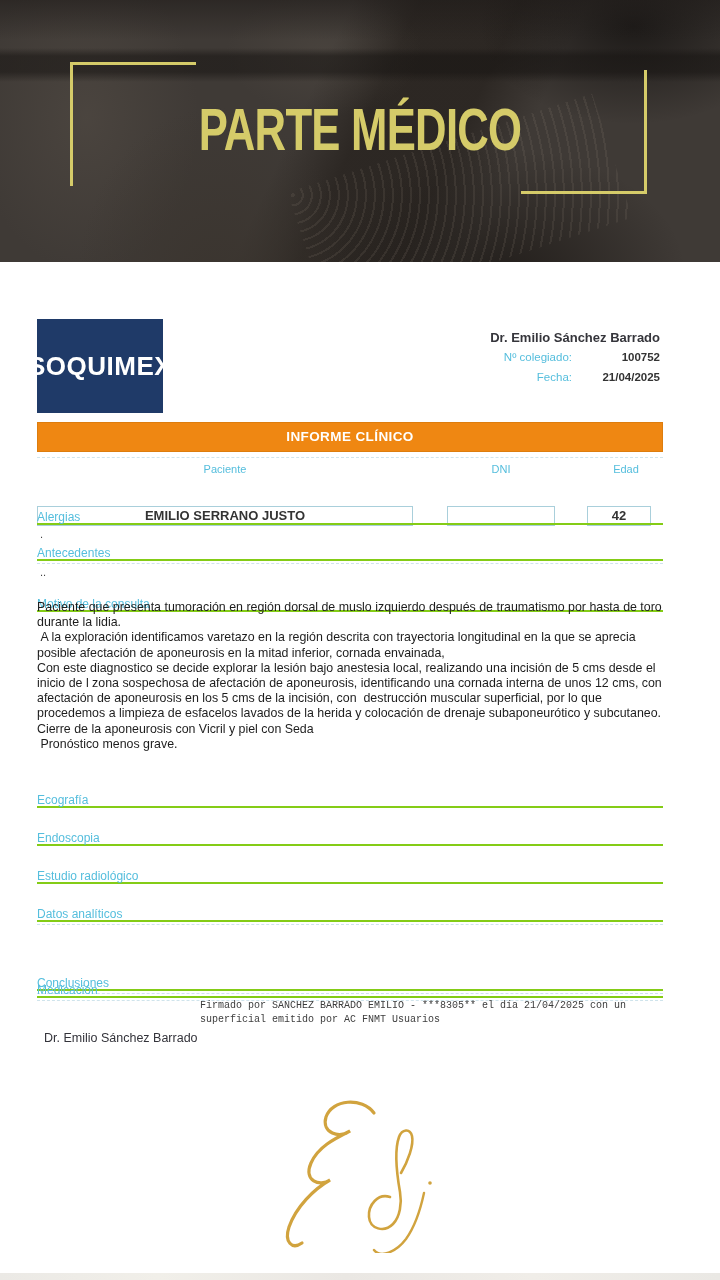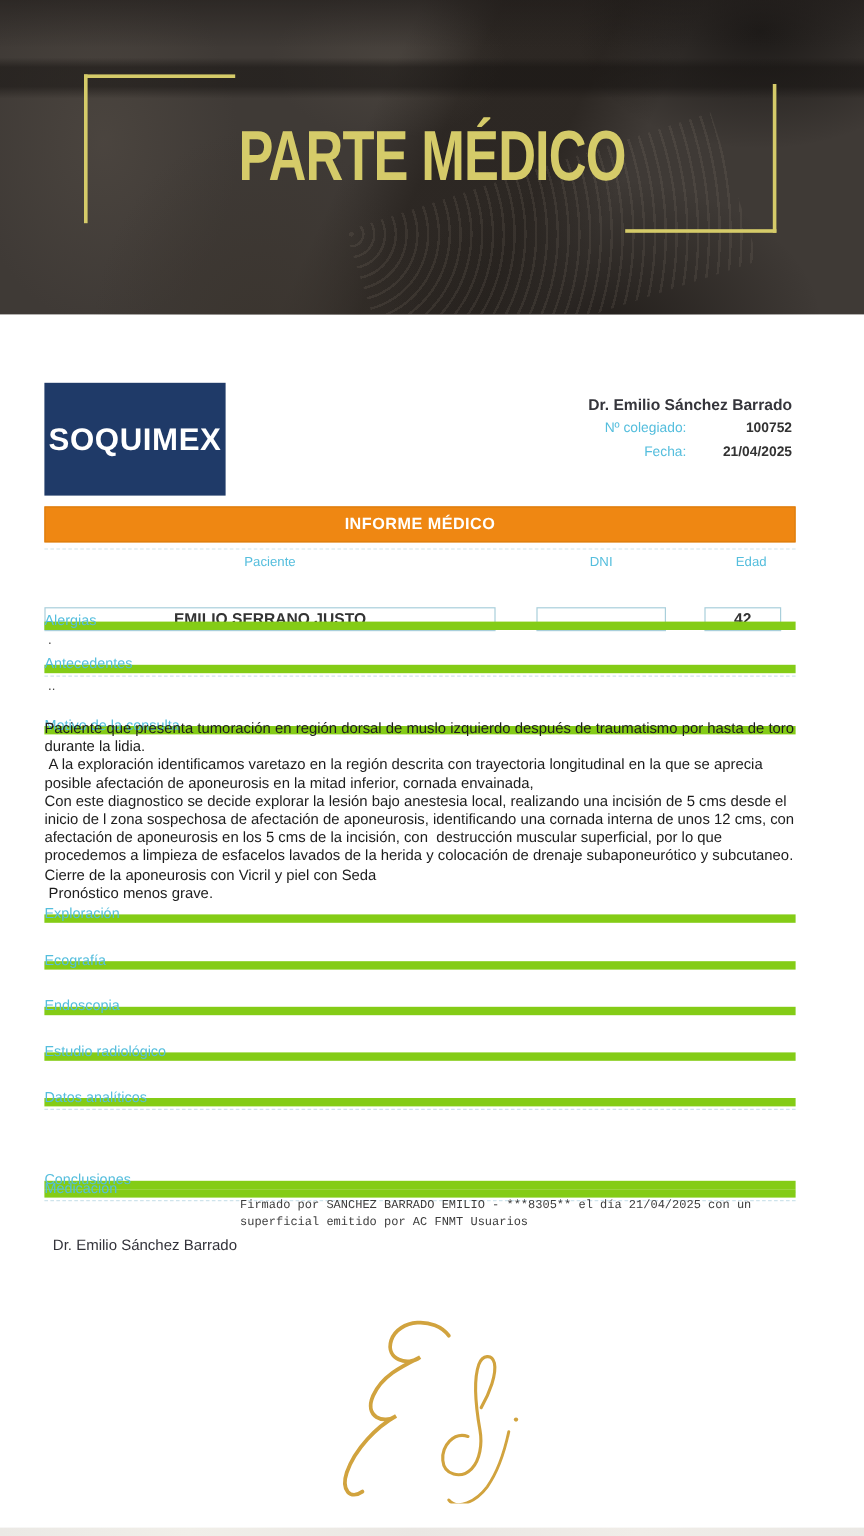--- a/index.html
+++ b/index.html
@@ -38,21 +38,21 @@
     position:absolute; left:70px; top:62px; width:126px; height:124px;
     border-top:3px solid #d5cb69; border-left:3px solid #d5cb69;
   }
   .bracket-br {
     position:absolute; left:521px; top:70px; width:126px; height:124px;
     border-bottom:3px solid #d5cb69; border-right:3px solid #d5cb69;
   }
 
   
   .logo-box {
-    position:absolute; left:37px; top:319px; width:151px; height:94px;
+    position:absolute; left:37px; top:319px; width:126px; height:94px;
     background:#1f3a68; display:flex; align-items:center; justify-content:center;
   }
   .logo-text { color:#fff; font-size:26px; font-weight:bold; letter-spacing:.5px; }
 
   .doctor-info { position:absolute; right:60px; top:330px; text-align:right; }
   .doctor-name { font-size:13px; font-weight:bold; color:#35353b; margin-bottom:6px; }
   .info-row { display:flex; justify-content:flex-end; align-items:baseline; height:20px;gap:24px; }
   .info-label { color:#55bedd; font-size:11.5px; }
   .info-value { color:#333; font-size:11.5px; font-weight:600; width:64px; text-align:right; }
 
@@ -68,21 +68,21 @@
   .field-label { position:absolute; top:463px; color:#55bedd; font-size:11px; text-align:center; }
   .field-box {
     position:absolute; top:478px; height:20px; border:1px solid #a9cfdb; background:#fff;
     font-size:13px; font-weight:bold; color:#333; text-align:center; line-height:18px;margin-top:28px;
   }
 
   
   .sec-label {
     position:absolute; left:37px; width:626px;
     color:#55bedd; font-size:12px; height:15px;
-    border-bottom:7px solid #84cc16;
+    border-bottom:2px solid #84cc16;
   }
   .sec-label.dbl::after {
     content:""; position:absolute; left:0; right:0; top:17px;
     border-top:1px dashed #cfe4ec;
   }
   .sec-value { position:absolute; left:40px; color:#444; font-size:11px; }
   .motivo-text {
     position:absolute; left:37px; top:600px; width:628px;
     color:#1d1d1d; font-size:12.4px; line-height:15.2px; white-space:pre-wrap;
   }
@@ -122,21 +122,21 @@
     <div class="info-row">
       <span class="info-label">Nº colegiado:</span>
       <span class="info-value">100752</span>
     </div>
     <div class="info-row">
       <span class="info-label">Fecha:</span>
       <span class="info-value">21/04/2025</span>
     </div>
   </div>
 
-  <div class="banner">INFORME MÉDICO</div>
+  <div class="banner">INFORME CLÍNICO</div>
 
   <div class="row-dash"></div>
   <div class="field-label" style="left:37px;width:376px;">Paciente</div>
   <div class="field-label" style="left:447px;width:108px;">DNI</div>
   <div class="field-label" style="left:587px;width:78px;">Edad</div>
   <div class="field-box" style="left:37px;width:376px;">EMILIO SERRANO JUSTO</div>
   <div class="field-box" style="left:447px;width:108px;"></div>
   <div class="field-box" style="left:587px;width:64px;">42</div>
 
   <div class="sec-label" style="top:510px;">Alergias</div>
@@ -145,21 +145,20 @@
   <div class="sec-label dbl" style="top:546px;">Antecedentes</div>
   <div class="sec-value" style="top:566px;">..</div>
 
   <div class="sec-label" style="top:581px;margin-top:16px;">Motivo de la consulta</div>
   <div class="motivo-text">Paciente que presenta tumoración en región dorsal de muslo izquierdo después de traumatismo por hasta de toro durante la lidia.
  A la exploración identificamos varetazo en la región descrita con trayectoria longitudinal en la que se aprecia posible afectación de aponeurosis en la mitad inferior, cornada envainada,
 Con este diagnostico se decide explorar la lesión bajo anestesia local, realizando una incisión de 5 cms desde el inicio de l zona sospechosa de afectación de aponeurosis, identificando una cornada interna de unos 12 cms, con afectación de aponeurosis en los 5 cms de la incisión, con  destrucción muscular superficial, por lo que procedemos a limpieza de esfacelos lavados de la herida y colocación de drenaje subaponeurótico y subcutaneo.
 Cierre de la aponeurosis con Vicril y piel con Seda
  Pronóstico menos grave.</div>
 
-  <div class="sec-label" style="top:754px;">Exploración</div>
   <div class="sec-label" style="top:793px;">Ecografía</div>
   <div class="sec-label" style="top:831px;">Endoscopia</div>
   <div class="sec-label" style="top:869px;">Estudio radiológico</div>
   <div class="sec-label dbl" style="top:907px;">Datos analíticos</div>
   <div class="sec-label dbl" style="top:976px;">Conclusiones</div>
   <div class="sec-label dbl" style="top:983px;">Medicación</div>
 
   <div class="digital-sig">
     <div>Firmado por SANCHEZ BARRADO EMILIO - ***8305** el día 21/04/2025 con un</div>
     <div>superficial emitido por AC FNMT Usuarios</div>

